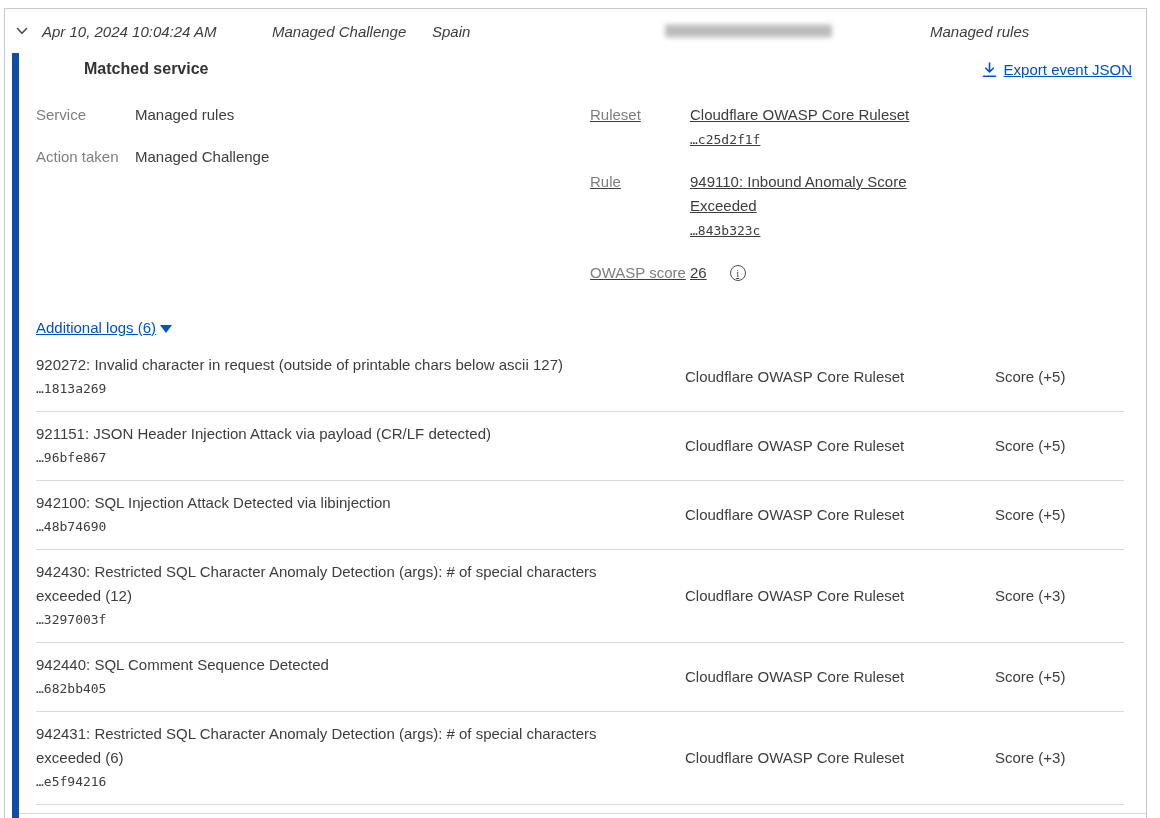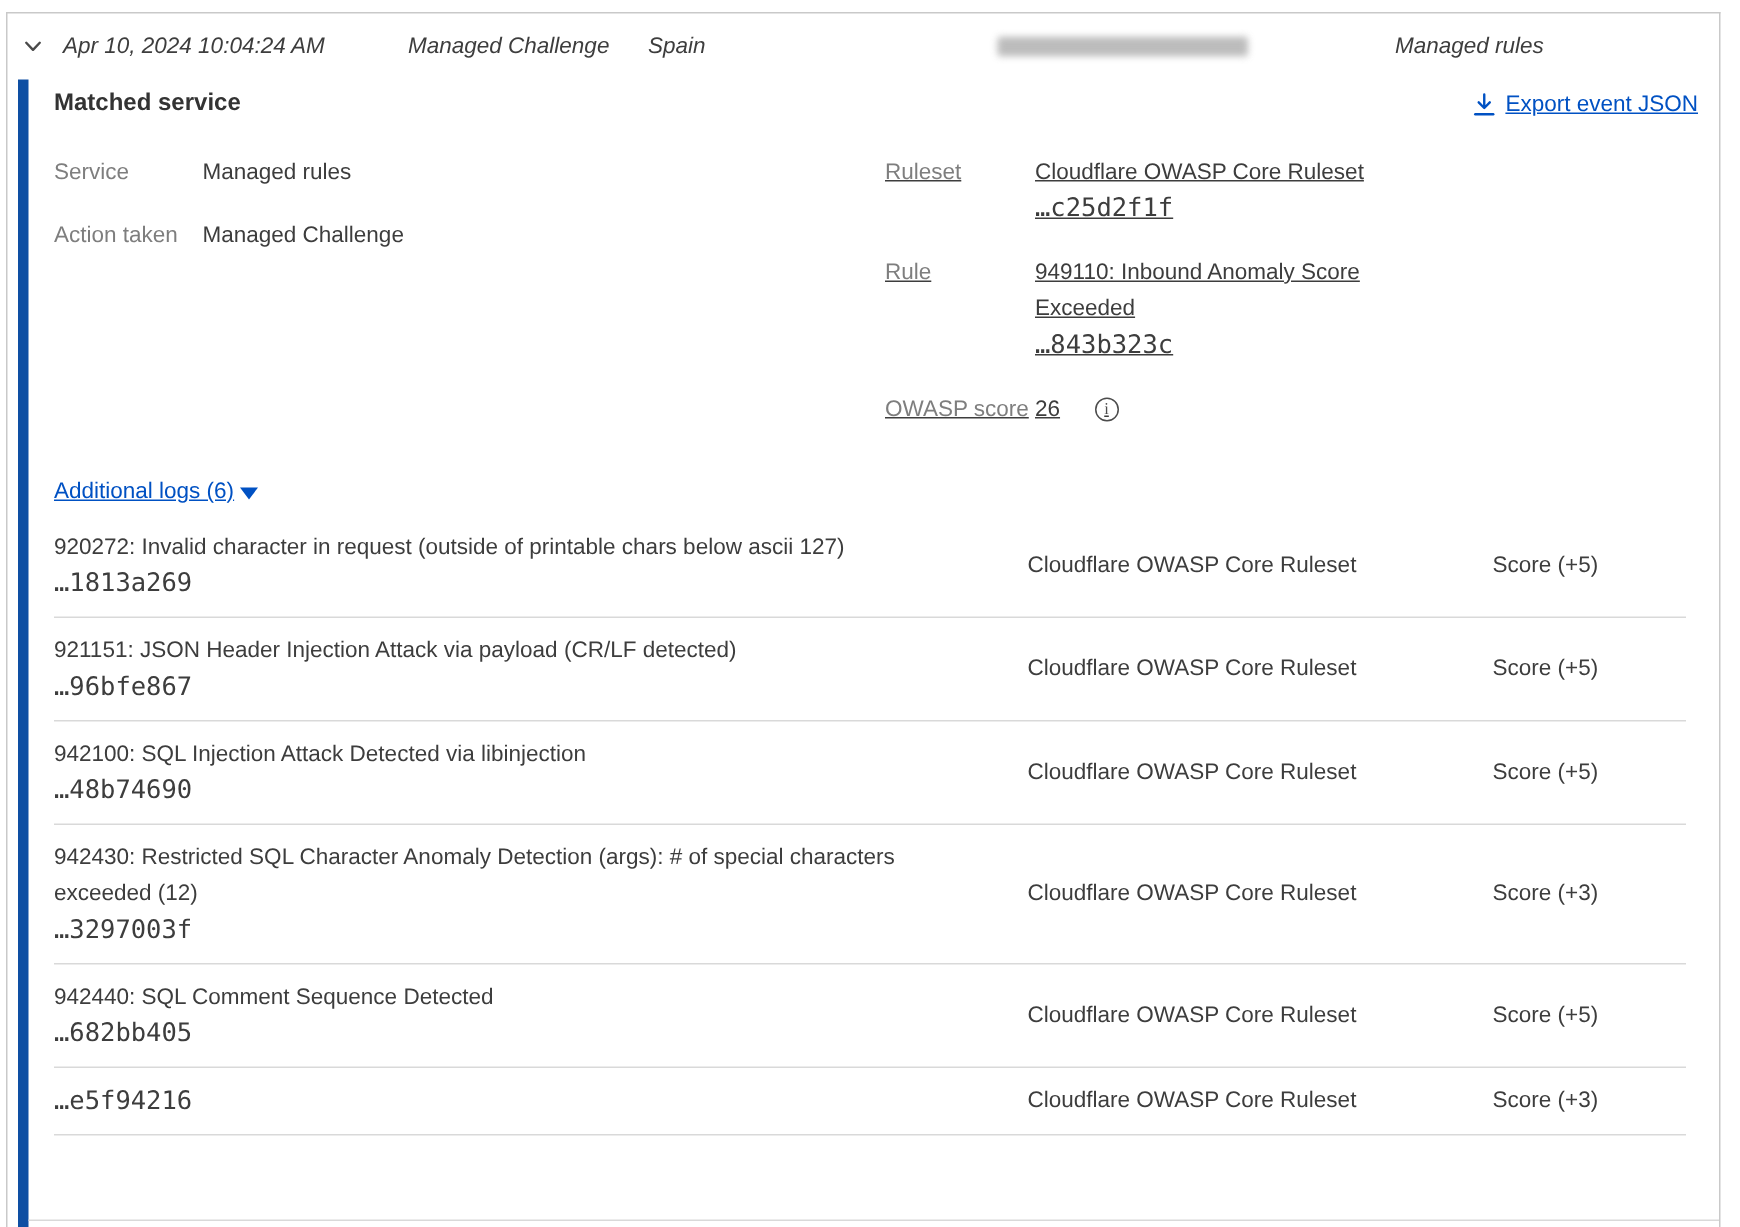--- a/index.html
+++ b/index.html
@@ -2,39 +2,39 @@
 <html style="--c-text: #3d3d3d; --c-label: #7e7e7e; --c-link: #0051c3; --c-accent: #0e4fa3; --c-divider: #d9d9d9; --c-border: #c9c9c9;"><head>
 <meta charset="utf-8">
 <style>
   :root{
     --c-text:#3d3d3d; --c-label:#7e7e7e; --c-link:#0051c3;
     --c-accent:#0e4fa3; --c-divider:#d9d9d9; --c-border:#c9c9c9;
   }
   *{box-sizing:border-box; margin:0; padding:0;}
   html,body{width:1160px; height:818px; overflow:hidden; background:#fff;}
   body{font-family:"Liberation Sans","DejaVu Sans",sans-serif; font-size:15px; color:var(--c-text);}
-  .mono{font-family:"DejaVu Sans Mono","Liberation Mono",monospace; font-size:17px;}
+  .mono{font-family:"DejaVu Sans Mono","Liberation Mono",monospace; font-size:13px;}
 
   .panel{position:absolute; left:4px; top:8px; width:1143px; height:810px;
          border:1px solid var(--c-border); border-bottom:none; background:#fff;}
 
   
   .summary-row{position:relative; height:44px; cursor:pointer;font-style:italic;}
   .summary-row > span{position:absolute; top:50%; transform:translateY(-50%); white-space:nowrap;}
   .chevron{left:9px; width:16px; height:16px; display:inline-flex; align-items:center; justify-content:center;}
   .ts{left:37px;} .act{left:267px;} .ctry{left:427px;} .svc{left:925px;}
   .redacted{left:660px; width:167px; height:13px; background:#a6a6a6; border-radius:2px;
             filter:blur(2.5px); opacity:.75;}
 
   
   .accent-bar{position:absolute; left:7px; top:44px; bottom:0; width:7px; background:var(--c-accent);}
 
   
   .details{position:absolute; left:31px; top:44px; width:1088px;}
-  .details-header{position:relative; padding-top:7px; height:30px;}
+  .details-header{position:relative; padding-top:7px; height:30px;margin-left:48px;}
   .section-title{font-size:16px; font-weight:700; color:#333;}
   .export-link{position:absolute; right:-8px; top:8px; color:var(--c-link); text-decoration:none;
                display:inline-flex; align-items:center; gap:7px; cursor:pointer;}
   .export-link .lbl{text-decoration:underline;}
   .export-link svg{display:block;}
 
   .fields{position:relative; margin-top:20px; height:192px;}
   .field-row{display:flex; line-height:24px; margin-bottom:18px;}
   .field-row .flabel{width:99px; flex:none; color:var(--c-label);}
   .col-right{position:absolute; left:554px; top:0;text-decoration:underline;}
@@ -179,20 +179,21 @@
         <div>
           <div class="log-title">942440: SQL Comment Sequence Detected</div>
           <div class="log-hash mono">…682bb405</div>
         </div>
         <div class="log-ruleset">Cloudflare OWASP Core Ruleset</div>
         <div class="log-score">Score (+5)</div>
       </div>
 
       <div class="log-row">
         <div>
+          <div class="log-title">942431: Restricted SQL Character Anomaly Detection (args): # of special characters exceeded (6)</div>
           <div class="log-hash mono">…e5f94216</div>
         </div>
         <div class="log-ruleset">Cloudflare OWASP Core Ruleset</div>
         <div class="log-score">Score (+3)</div>
       </div>
 
     </div>
   </div>
 
   <div class="panel-bottom-line"></div>

